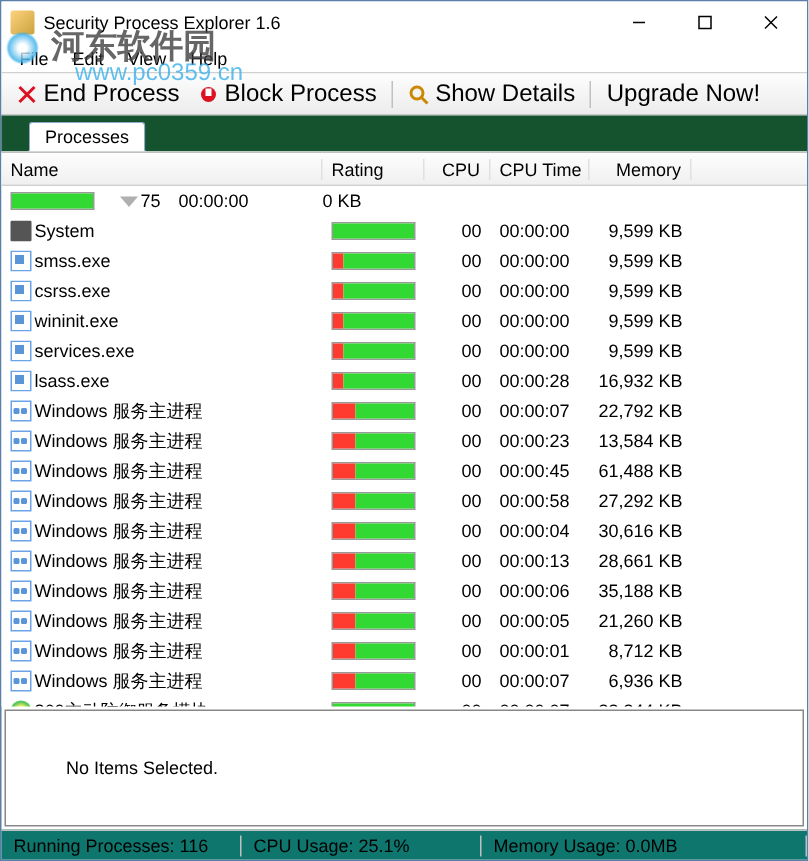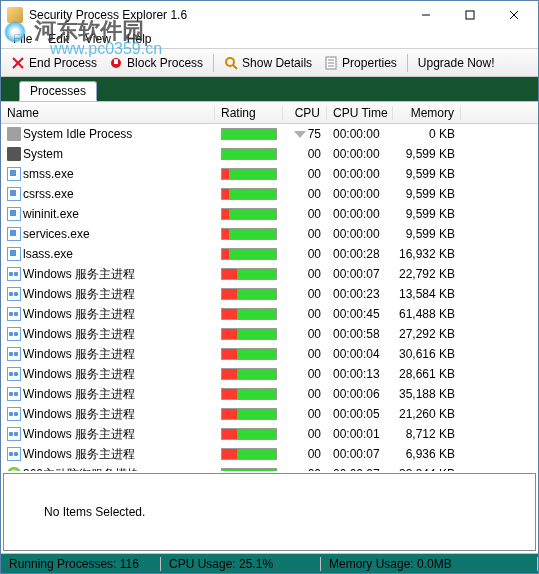--- a/index.html
+++ b/index.html
@@ -57,21 +57,21 @@
   height: 28px;
   background: linear-gradient(#fdfdfd,#ececec);
   border-bottom: 1px solid #c8c8c8;
   display: flex;
   align-items: center;
   padding: 0 4px;
 }
 .tool-btn {
   display: flex; align-items: center;
   padding: 2px 6px;
-  font-size: 12px;
+  font-size: 16px;
   cursor: default;
 }
 .tool-sep { width: 1px; height: 18px; background: #c0c0c0; margin: 0 4px; }
 .tool-ic {
   width: 14px; height: 14px; margin-right: 4px;
 }
 .tabs {
   height: 24px;
   padding: 4px 2px 0 18px;
   background: #14532d;
@@ -250,55 +250,40 @@
     <div class="tool-sep"></div>
     <div class="tool-btn">
       <span class="tool-ic">
         <svg viewBox="0 0 14 14">
             <circle cx="6" cy="6" r="4" fill="none" stroke="#c80" stroke-width="2"></circle>
             <line x1="9" y1="9" x2="13" y2="13" stroke="#c80" stroke-width="2"></line>
           </svg>
       </span>
       <span>Show Details</span>
     </div>
-    <div class="tool-btn">
-      <span class="tool-ic">
-        <svg viewBox="0 0 14 14">
-            <rect x="2" y="1" width="10" height="12" fill="#fff" stroke="#888"></rect>
-            <line x1="4" y1="4" x2="10" y2="4" stroke="#888"></line>
-            <line x1="4" y1="7" x2="10" y2="7" stroke="#888"></line>
-            <line x1="4" y1="10" x2="10" y2="10" stroke="#888"></line>
-          </svg>
-      </span>
-      <span>Properties</span>
-    </div>
     <div class="tool-sep"></div>
     <div class="tool-btn">
       <span>Upgrade Now!</span>
     </div>
   </div>
 
   <div class="tabs">
     <div class="tab">Processes</div>
   </div>
 
   <div class="table-wrap">
     <div class="thead">
       <div class="cell c-name">Name</div>
       <div class="cell c-rating">Rating</div>
       <div class="cell c-cpu">CPU</div>
       <div class="cell c-time">CPU Time</div>
       <div class="cell c-mem">Memory</div>
     </div>
     <div id="tbody">
         <div class="trow">
-          <div class="cell c-name">
-            <span class="row-icon ic-idle"></span>
-            <span>System Idle Process</span>
-          </div>
           <div class="cell c-rating">
             <div class="rating-bar">
               <div class="rb-red" style="width:0px"></div>
               <div class="rb-green"></div>
             </div>
           </div>
           <div class="cell c-cpu"><span class="tri"></span>75</div>
           <div class="cell c-time">00:00:00</div>
           <div class="cell c-mem">0 KB</div>
         </div>

